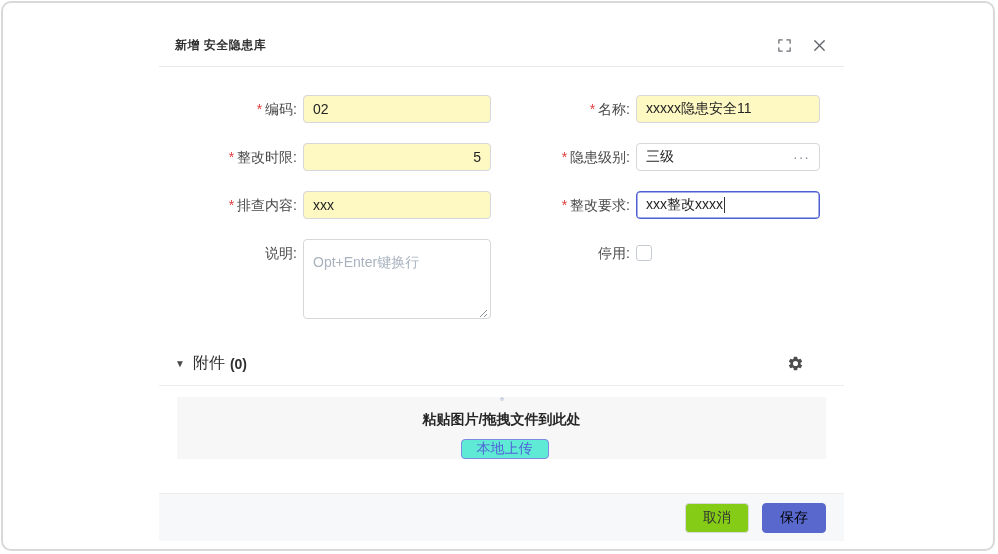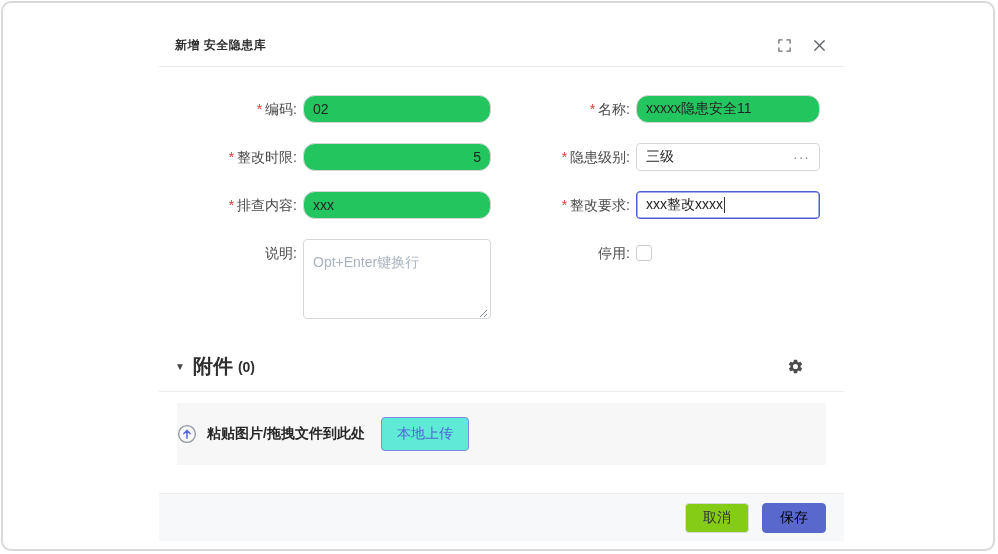--- a/index.html
+++ b/index.html
@@ -74,25 +74,25 @@
   .req {
     color: #e23a3a;
     margin-right: 3px;
     font-size: 14px;
   }
   .fld { align-self: start; }
   .txt-input {
     width: 100%;
     height: 28px;
     border: 1px solid #d5d7db;
-    border-radius: 12px;
+    border-radius: 4px;
     padding: 0 9px;
     font-size: 14px;
     color: #242424;
-    background: #22c55e;
+    background: #fef9c3;
     outline: none;
     font-family: "Liberation Sans", "DejaVu Sans", sans-serif;
   }
   .txt-input.num { text-align: right; }
   .fakein {
     display: flex;
     align-items: center;
     width: 100%;
     height: 28px;
     border: 1px solid #d5d7db;
@@ -152,44 +152,45 @@
     padding: 0 16px 11px 16px;
     border-bottom: 1px solid #ececec;
   }
   .caret-down {
     font-size: 10px;
     color: #4a4a4a;
     margin-right: 8px;
     cursor: pointer;
   }
   .attach-title {
-    font-size: 20px;
-    font-weight: bold;
+    font-size: 16px;
+    font-weight: normal;
     color: #2f2f2f;
   }
   .attach-count {
     font-size: 14px;
     font-weight: bold;
     color: #2f2f2f;
     margin-left: 5px;
   }
   .gear-btn {
     margin-left: auto;
     margin-right: 24px;
     display: inline-flex;
     cursor: pointer;
   }
   .upload-bar {
     margin: 11px 18px 0 18px;
     height: 62px;
     background: #f7f7f8;
     display: flex;
     align-items: center;
-    justify-content: flex-start;
+    justify-content: space-between;
     gap: 10px;
+    flex-direction: column;
   }
   .upload-hint {
     font-size: 14px;
     font-weight: 600;
     color: #262626;
   }
   .upload-btn {
     margin-left: 6px;
     height: 34px;
     padding: 0 15px;

